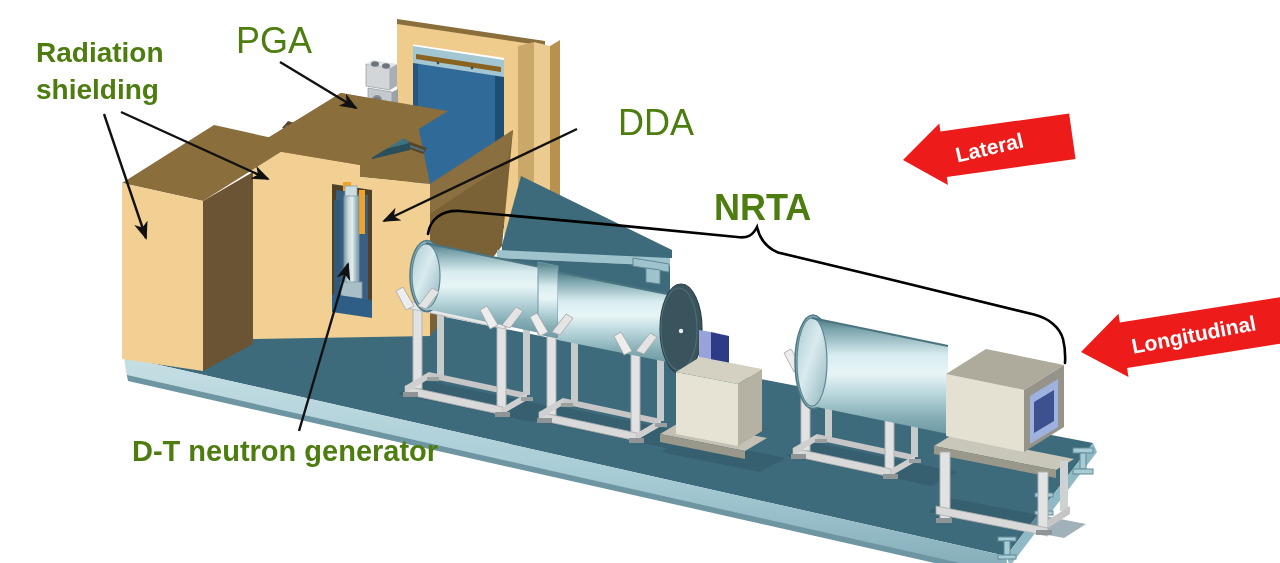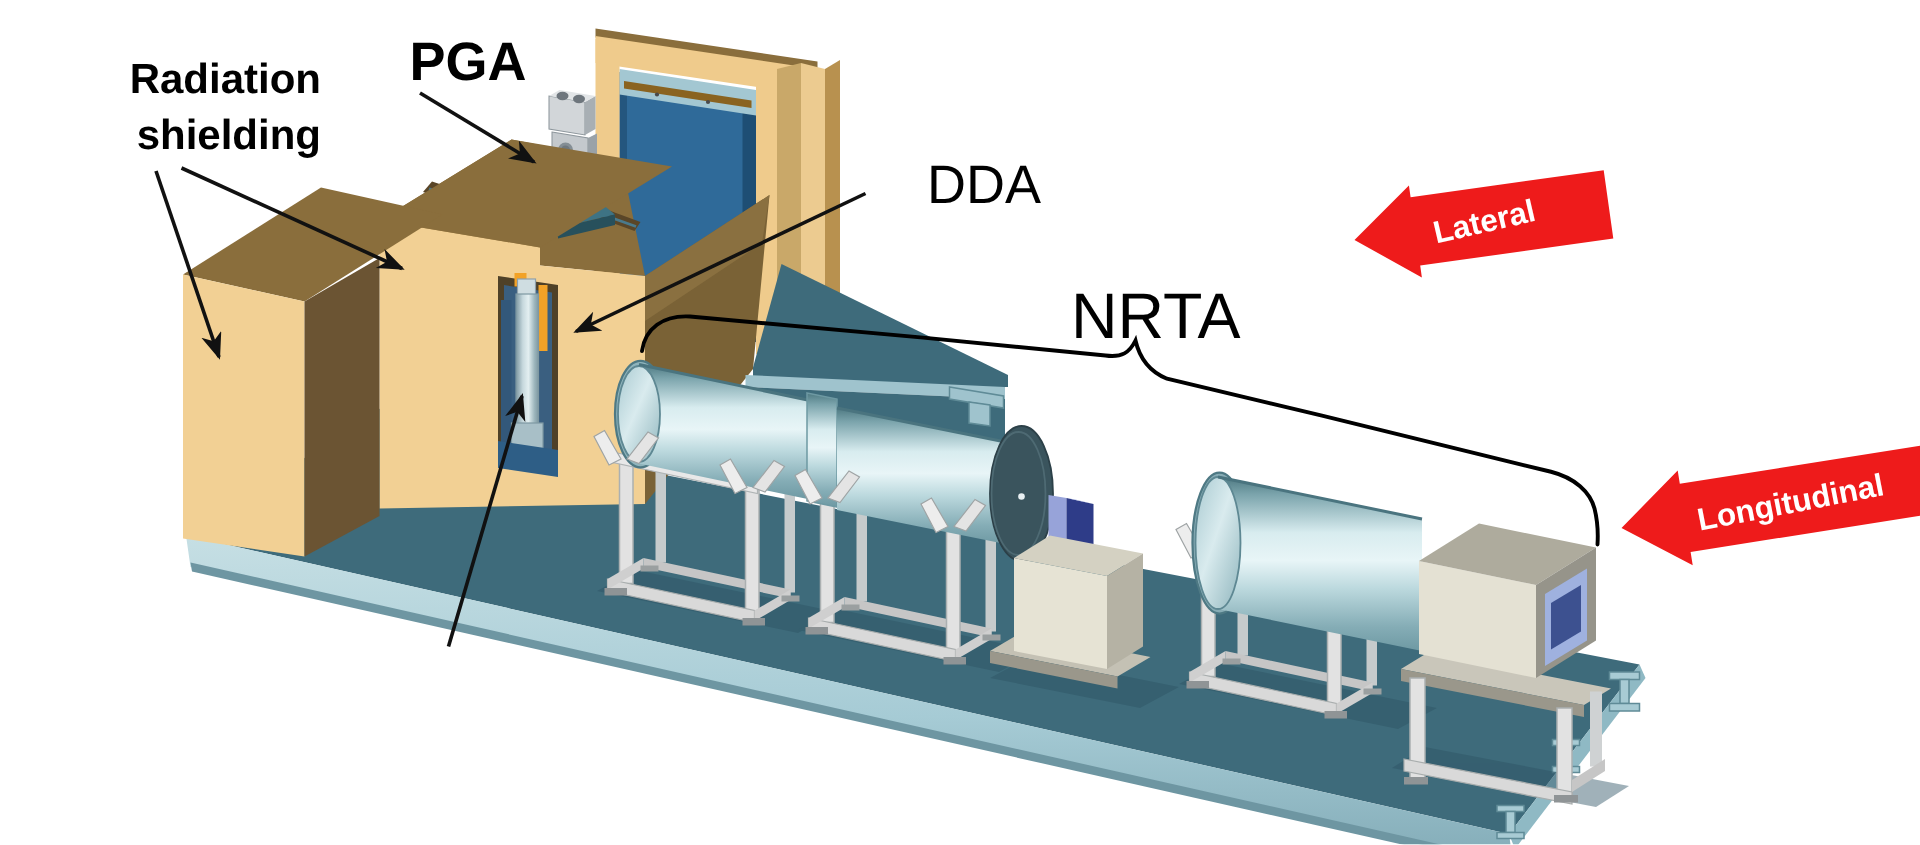--- a/index.html
+++ b/index.html
@@ -1,24 +1,24 @@
 <!DOCTYPE html>
 <html><head>
 <meta charset="utf-8">
 <style>
   html,body{margin:0;padding:0;background:#fff;}
   .stage{position:relative;width:1280px;height:563px;background:#ffffff;overflow:hidden;
          font-family:"Liberation Sans", sans-serif;}
   .stage svg{position:absolute;left:0;top:0;}
-  .lbl{position:absolute;color:#000000;white-space:nowrap;text-align:right;}
+  .lbl{position:absolute;color:#4d7c0f;white-space:nowrap;}
   #lbl-radiation{left:36px;top:34px;width:178px;font-size:28px;font-weight:bold;
                  line-height:37px;white-space:normal;}
-  #lbl-pga{left:236px;top:20px;font-size:36px;font-weight:700;margin-left:37px;}
+  #lbl-pga{left:236px;top:20px;font-size:36px;font-weight:400;}
   #lbl-dda{left:581px;top:102px;font-size:36px;font-weight:400;margin-left:37px;}
-  #lbl-nrta{left:714px;top:187px;font-size:43px;font-weight:400;}
+  #lbl-nrta{left:714px;top:187px;font-size:36px;font-weight:700;}
   #lbl-dt{left:132px;top:435px;font-size:29px;font-weight:bold;}
   .dir-text{fill:#ffffff;font-weight:bold;font-size:21px;font-family:"Liberation Sans",sans-serif;}
 </style>
 </head>
 <body>
 
 <div class="stage">
 
 <svg width="1280" height="563" viewBox="0 0 1280 563">
   <defs>
@@ -283,14 +283,15 @@
   <g transform="rotate(-9 1081 352)">
     <polygon points="1081,352 1124,320 1124,329 1294,329 1294,375 1124,375 1124,384" fill="#ee1b1b"></polygon>
     <text class="dir-text" x="1132" y="362" transform="rotate(-2 1132 354)">Longitudinal</text>
   </g>
 </svg>
 
 <div class="lbl" id="lbl-radiation">Radiation shielding</div>
 <div class="lbl" id="lbl-pga">PGA</div>
 <div class="lbl" id="lbl-dda">DDA</div>
 <div class="lbl" id="lbl-nrta">NRTA</div>
+<div class="lbl" id="lbl-dt">D-T neutron generator</div>
 
 </div>
 
 </body></html>

